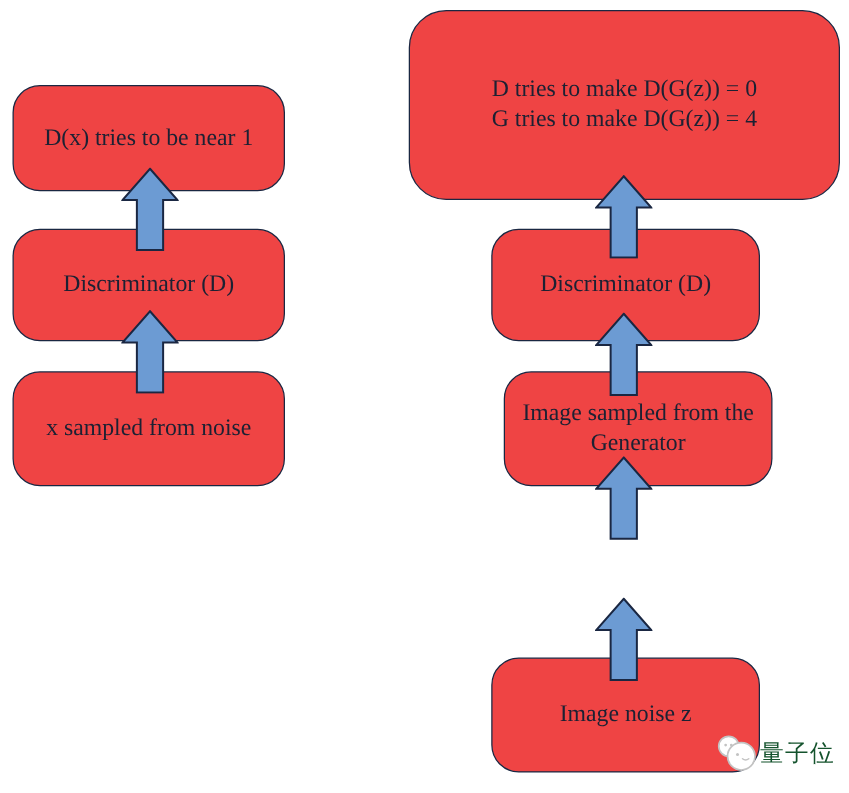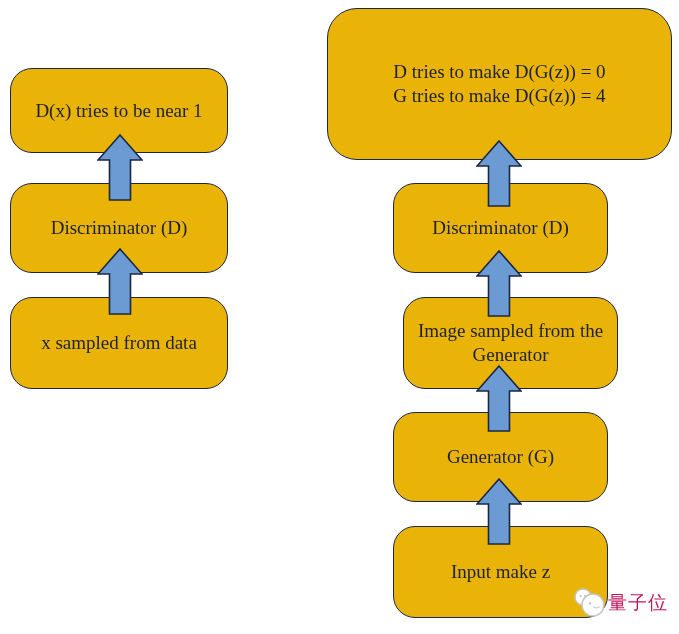--- a/index.html
+++ b/index.html
@@ -11,21 +11,21 @@
   .canvas {
     position: relative;
     width: 679px;
     height: 634px;
     background: #ffffff;
     overflow: hidden;
   }
   .box {
     position: absolute;
     box-sizing: border-box;
-    background: #eab308;
+    background: #ef4444;
     border: 1.6px solid #1a2742;
     border-radius: 22px;
     display: flex;
     flex-direction: column;
     align-items: center;
     justify-content: center;
     text-align: center;
     color: #1c2133;
     font-size: 19px;
     line-height: 24px;
@@ -43,42 +43,42 @@
   }
   .watermark {
     position: absolute;
     top: 586px;
     left: 572px;
     display: flex;
     align-items: center;
     z-index: 3;
   }
   .watermark-text {
-    color: #be185d;
+    color: #14532d;
     font-size: 19px;
     font-family: "Liberation Sans", "DejaVu Sans", sans-serif;
     letter-spacing: 1px;
     margin-left: 2px;
   }
 </style>
 </head>
 <body>
 
 <div class="canvas">
 
   <div class="box" style="left:10px; top:68px; width:218px; height:85px;">
     <span>D(x) tries to be near 1</span>
   </div>
 
   <div class="box" style="left:10px; top:183px; width:218px; height:90px;">
     <span>Discriminator (D)</span>
   </div>
 
   <div class="box" style="left:10px; top:297px; width:218px; height:92px;">
-    <span>x sampled from data</span>
+    <span>x sampled from noise</span>
   </div>
 
   <svg class="arrow" style="left:97px; top:134px;" viewBox="0 0 46 67">
     <polygon points="23,1 45,26 33.5,26 33.5,66 12.5,66 12.5,26 1,26" fill="#6c9bd3" stroke="#1a2742" stroke-width="1.6" stroke-linejoin="miter"></polygon>
   </svg>
   <svg class="arrow" style="left:97px; top:248px;" viewBox="0 0 46 67">
     <polygon points="23,1 45,26 33.5,26 33.5,66 12.5,66 12.5,26 1,26" fill="#6c9bd3" stroke="#1a2742" stroke-width="1.6" stroke-linejoin="miter"></polygon>
   </svg>
 
   <div class="box big" style="left:327px; top:8px; width:345px; height:152px;">
@@ -87,26 +87,23 @@
   </div>
 
   <div class="box" style="left:393px; top:183px; width:215px; height:90px;">
     <span>Discriminator (D)</span>
   </div>
 
   <div class="box" style="left:403px; top:297px; width:215px; height:92px;">
     <span>Image sampled from the Generator</span>
   </div>
 
-  <div class="box" style="left:393px; top:412px; width:215px; height:90px;">
-    <span>Generator (G)</span>
-  </div>
 
   <div class="box" style="left:393px; top:526px; width:215px; height:92px;">
-    <span>Input make z</span>
+    <span>Image noise z</span>
   </div>
 
   <svg class="arrow" style="left:476px; top:140px;" viewBox="0 0 46 67">
     <polygon points="23,1 45,26 33.5,26 33.5,66 12.5,66 12.5,26 1,26" fill="#6c9bd3" stroke="#1a2742" stroke-width="1.6" stroke-linejoin="miter"></polygon>
   </svg>
   <svg class="arrow" style="left:476px; top:250px;" viewBox="0 0 46 67">
     <polygon points="23,1 45,26 33.5,26 33.5,66 12.5,66 12.5,26 1,26" fill="#6c9bd3" stroke="#1a2742" stroke-width="1.6" stroke-linejoin="miter"></polygon>
   </svg>
   <svg class="arrow" style="left:476px; top:365px;" viewBox="0 0 46 67">
     <polygon points="23,1 45,26 33.5,26 33.5,66 12.5,66 12.5,26 1,26" fill="#6c9bd3" stroke="#1a2742" stroke-width="1.6" stroke-linejoin="miter"></polygon>

